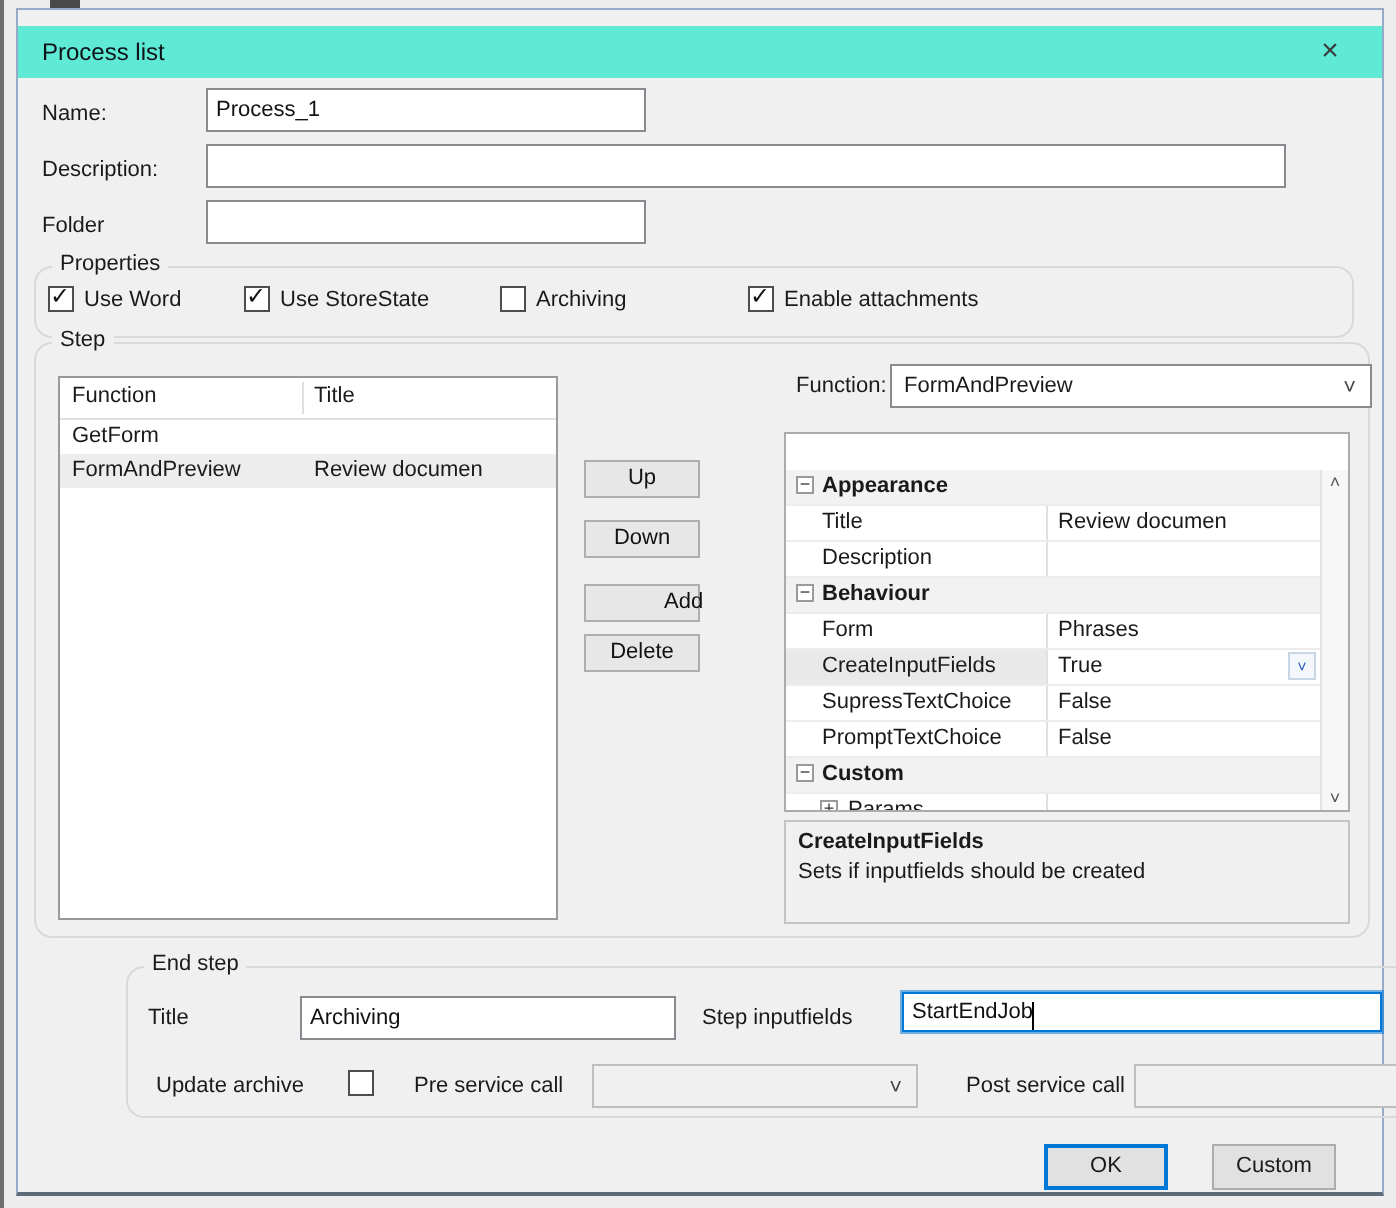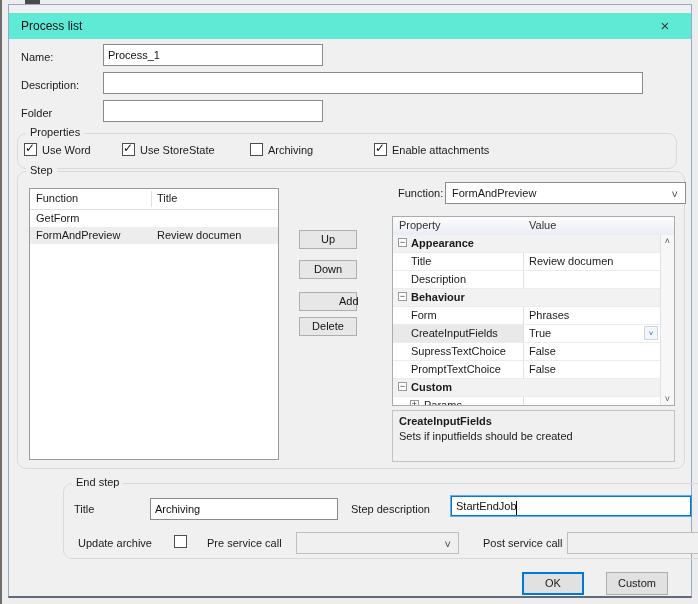--- a/index.html
+++ b/index.html
@@ -55,21 +55,21 @@
   .list-col-1{position:absolute;left:6px;top:3px;}
   .list-col-2{position:absolute;left:127px;top:3px;}
   #list-header .col-divider{position:absolute;left:121px;top:2px;width:1px;height:16px;background:#e0e0e0;}
   .list-row{position:relative;height:17px;line-height:17px;}
   .list-row .c1{position:absolute;left:6px;top:0;}
   .list-row .c2{position:absolute;left:127px;top:0;}
   .list-row.selected{background:#ededed;}
 
   
   .sbtn{
-    position:absolute;left:281px;width:58px;height:19px;
+    position:absolute;left:274px;width:58px;height:19px;
     background:#e7e7e7;border:1px solid #aeaeae;box-sizing:border-box;
     text-align:center;line-height:17px;font-size:11px;color:#111;cursor:default;
   }
   #btn-up{top:58px;} #btn-down{top:88px;} #btn-add{top:120px;padding-left:39px;} #btn-delete{top:145px;}
 
   
   #function-label{position:absolute;left:380px;top:15px;}
   .combo{
     position:absolute;box-sizing:border-box;height:22px;background:#fff;
     border:1px solid #8b8b8b;line-height:20px;padding-left:6px;cursor:default;
@@ -204,24 +204,20 @@
     <div class="sbtn" id="btn-add">Add</div>
     <div class="sbtn" id="btn-delete">Delete</div>
 
     <span id="function-label">Function:</span>
     <div class="combo" id="function-combo">
       <span>FormAndPreview</span>
       <span class="chev">˅</span>
     </div>
 
     <div id="prop-grid">
-      <div id="grid-header">
-        <span class="gh1">Property</span>
-        <span class="gh2">Value</span>
-      </div>
       <div id="grid-body">
 
         <div class="g-row category">
           <span class="toggle">−</span>
           <span class="g-name">Appearance</span>
         </div>
         <div class="g-row prop">
           <span class="g-name">Title</span>
           <div class="g-vline"></div>
           <span class="g-value">Review documen</span>
@@ -279,21 +275,21 @@
       <span id="help-text">Sets if inputfields should be created</span>
     </div>
   </div>
 
   <div class="groupbox" id="endstep-group">
     <span class="group-label">End step</span>
 
     <span id="title-field-label">Title</span>
     <input class="tb" id="title-field-input" value="Archiving" style="">
 
-    <span id="stepdesc-label">Step description</span>
+    <span id="stepdesc-label">Step inputfields</span>
     <input class="tb" id="stepdesc-input" value="StartEndJob" style="">
     <div id="stepdesc-caret"></div>
 
     <span id="update-archive-label">Update archive</span>
     <span class="checkbox" id="update-archive-chk"></span>
 
     <span id="pre-label">Pre service call</span>
     <div class="combo" id="pre-combo">
       <span></span>
       <span class="chev">˅</span>

